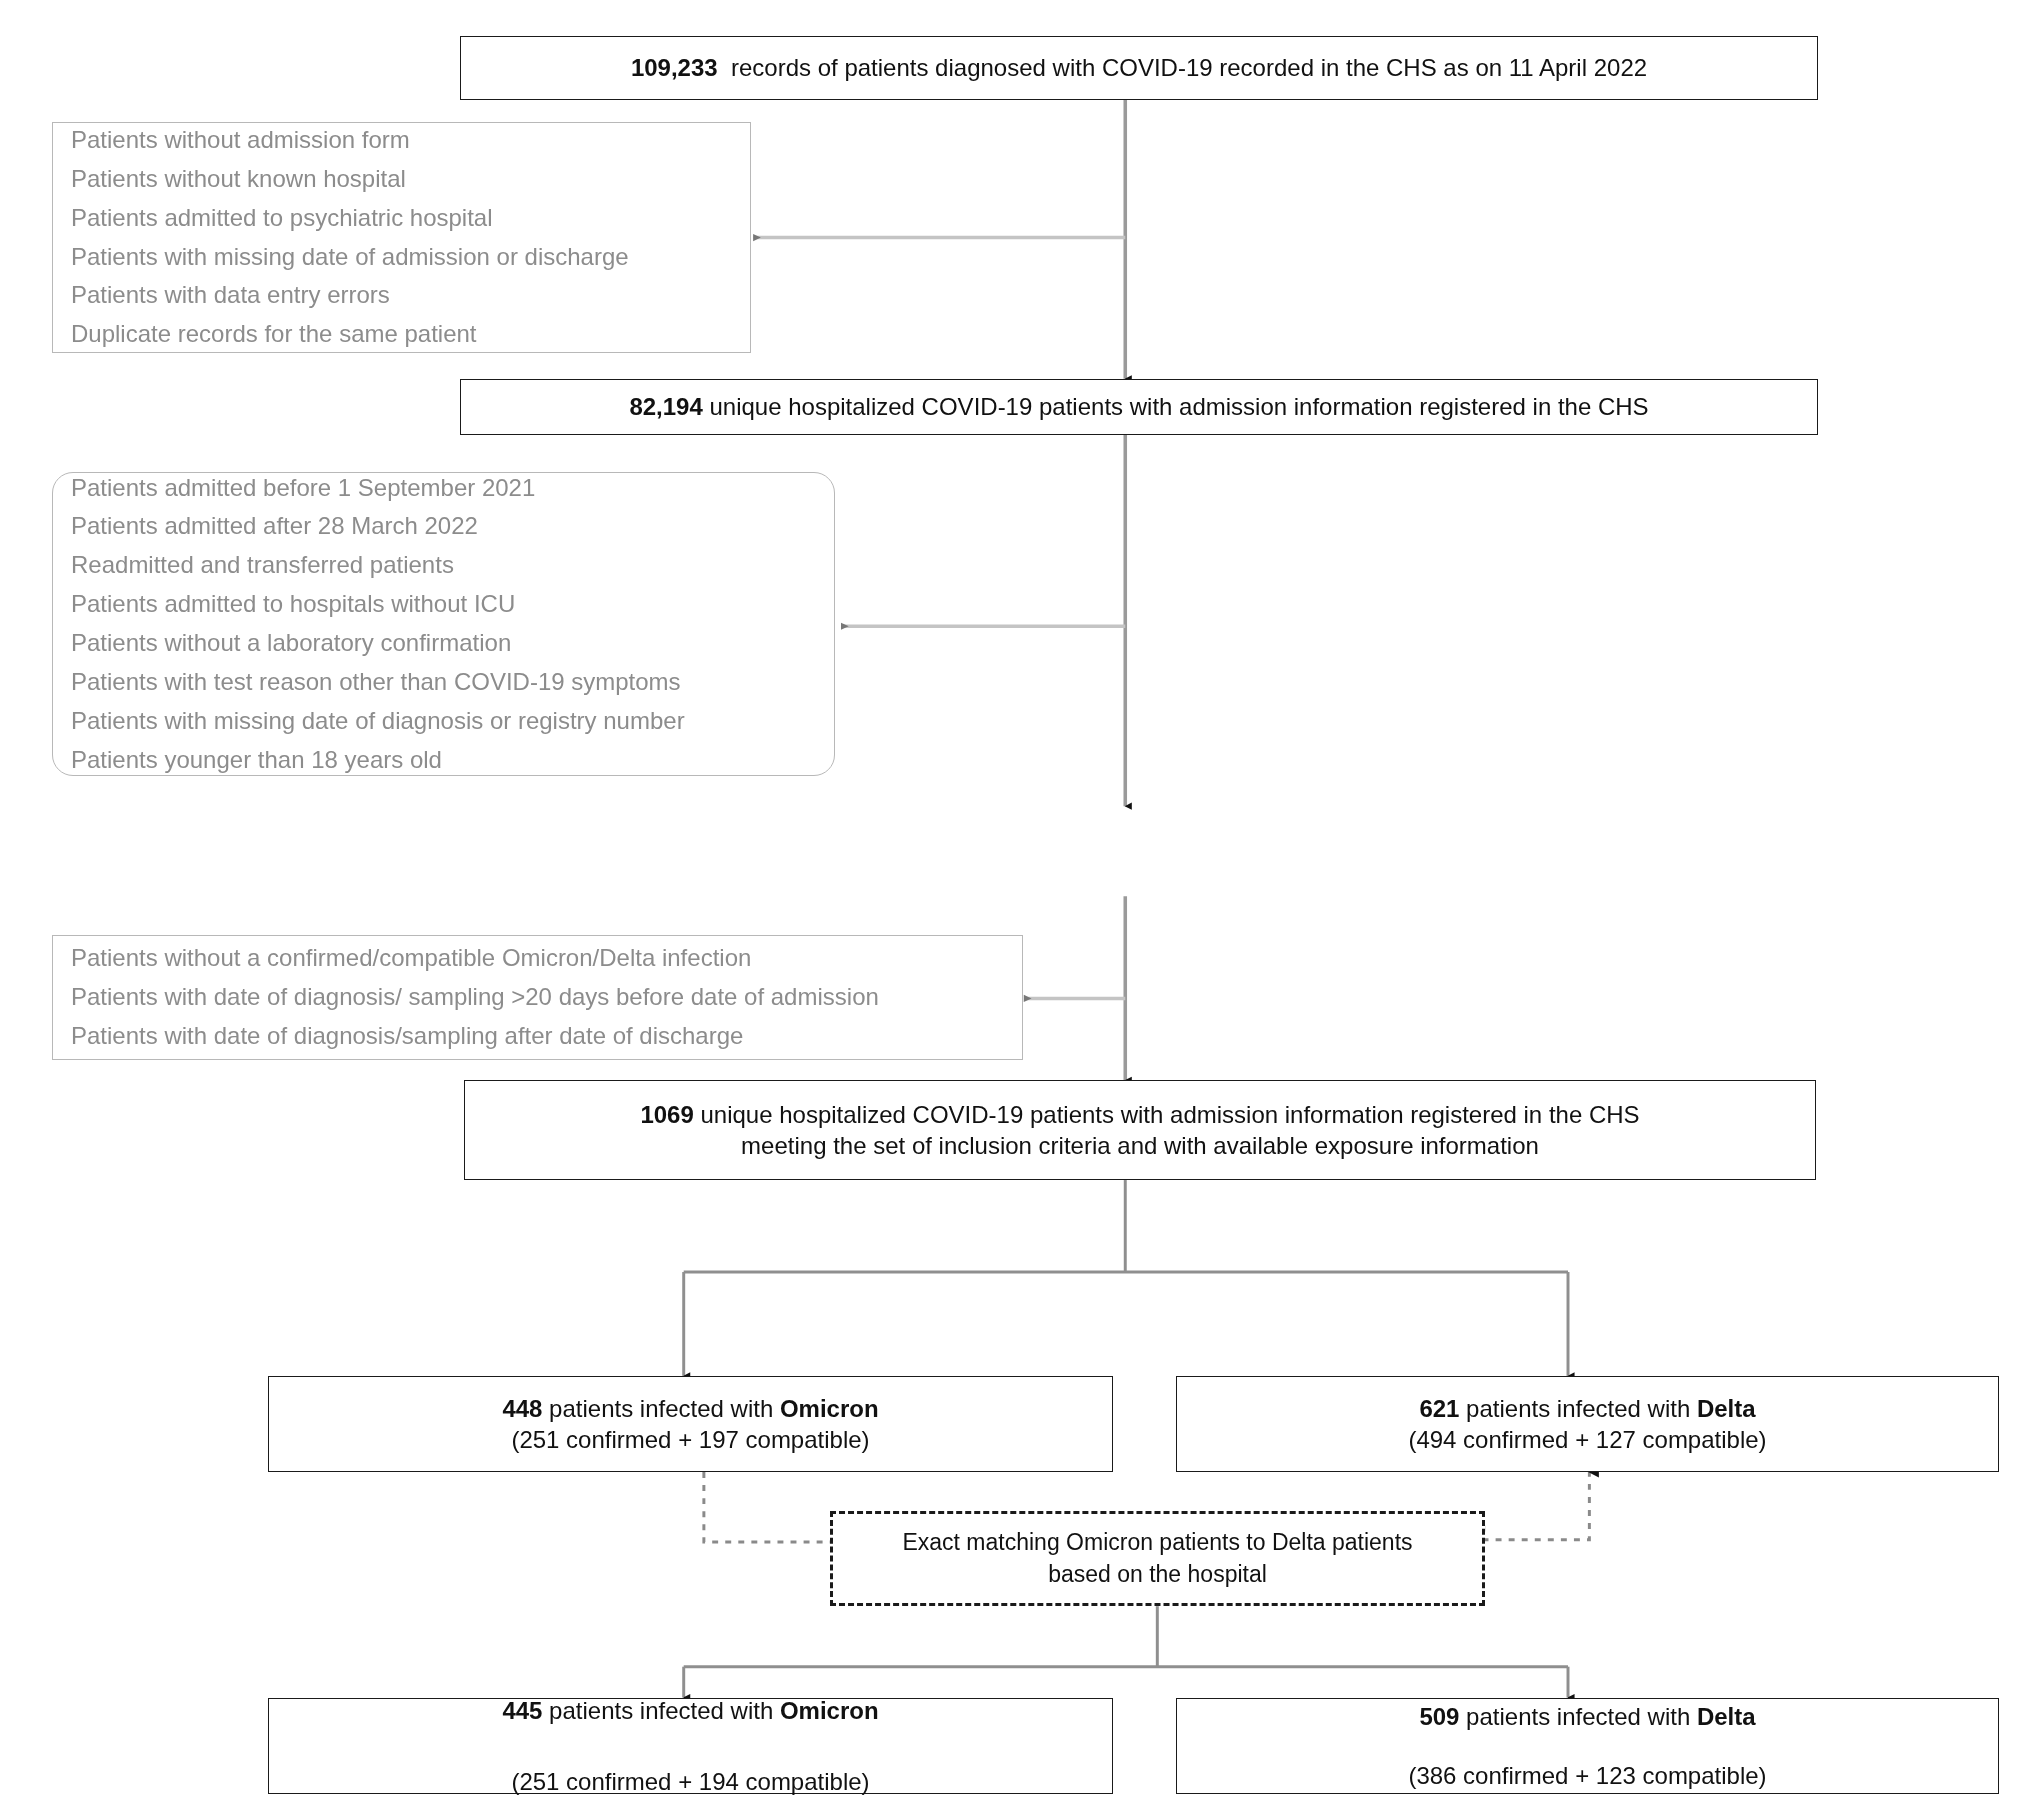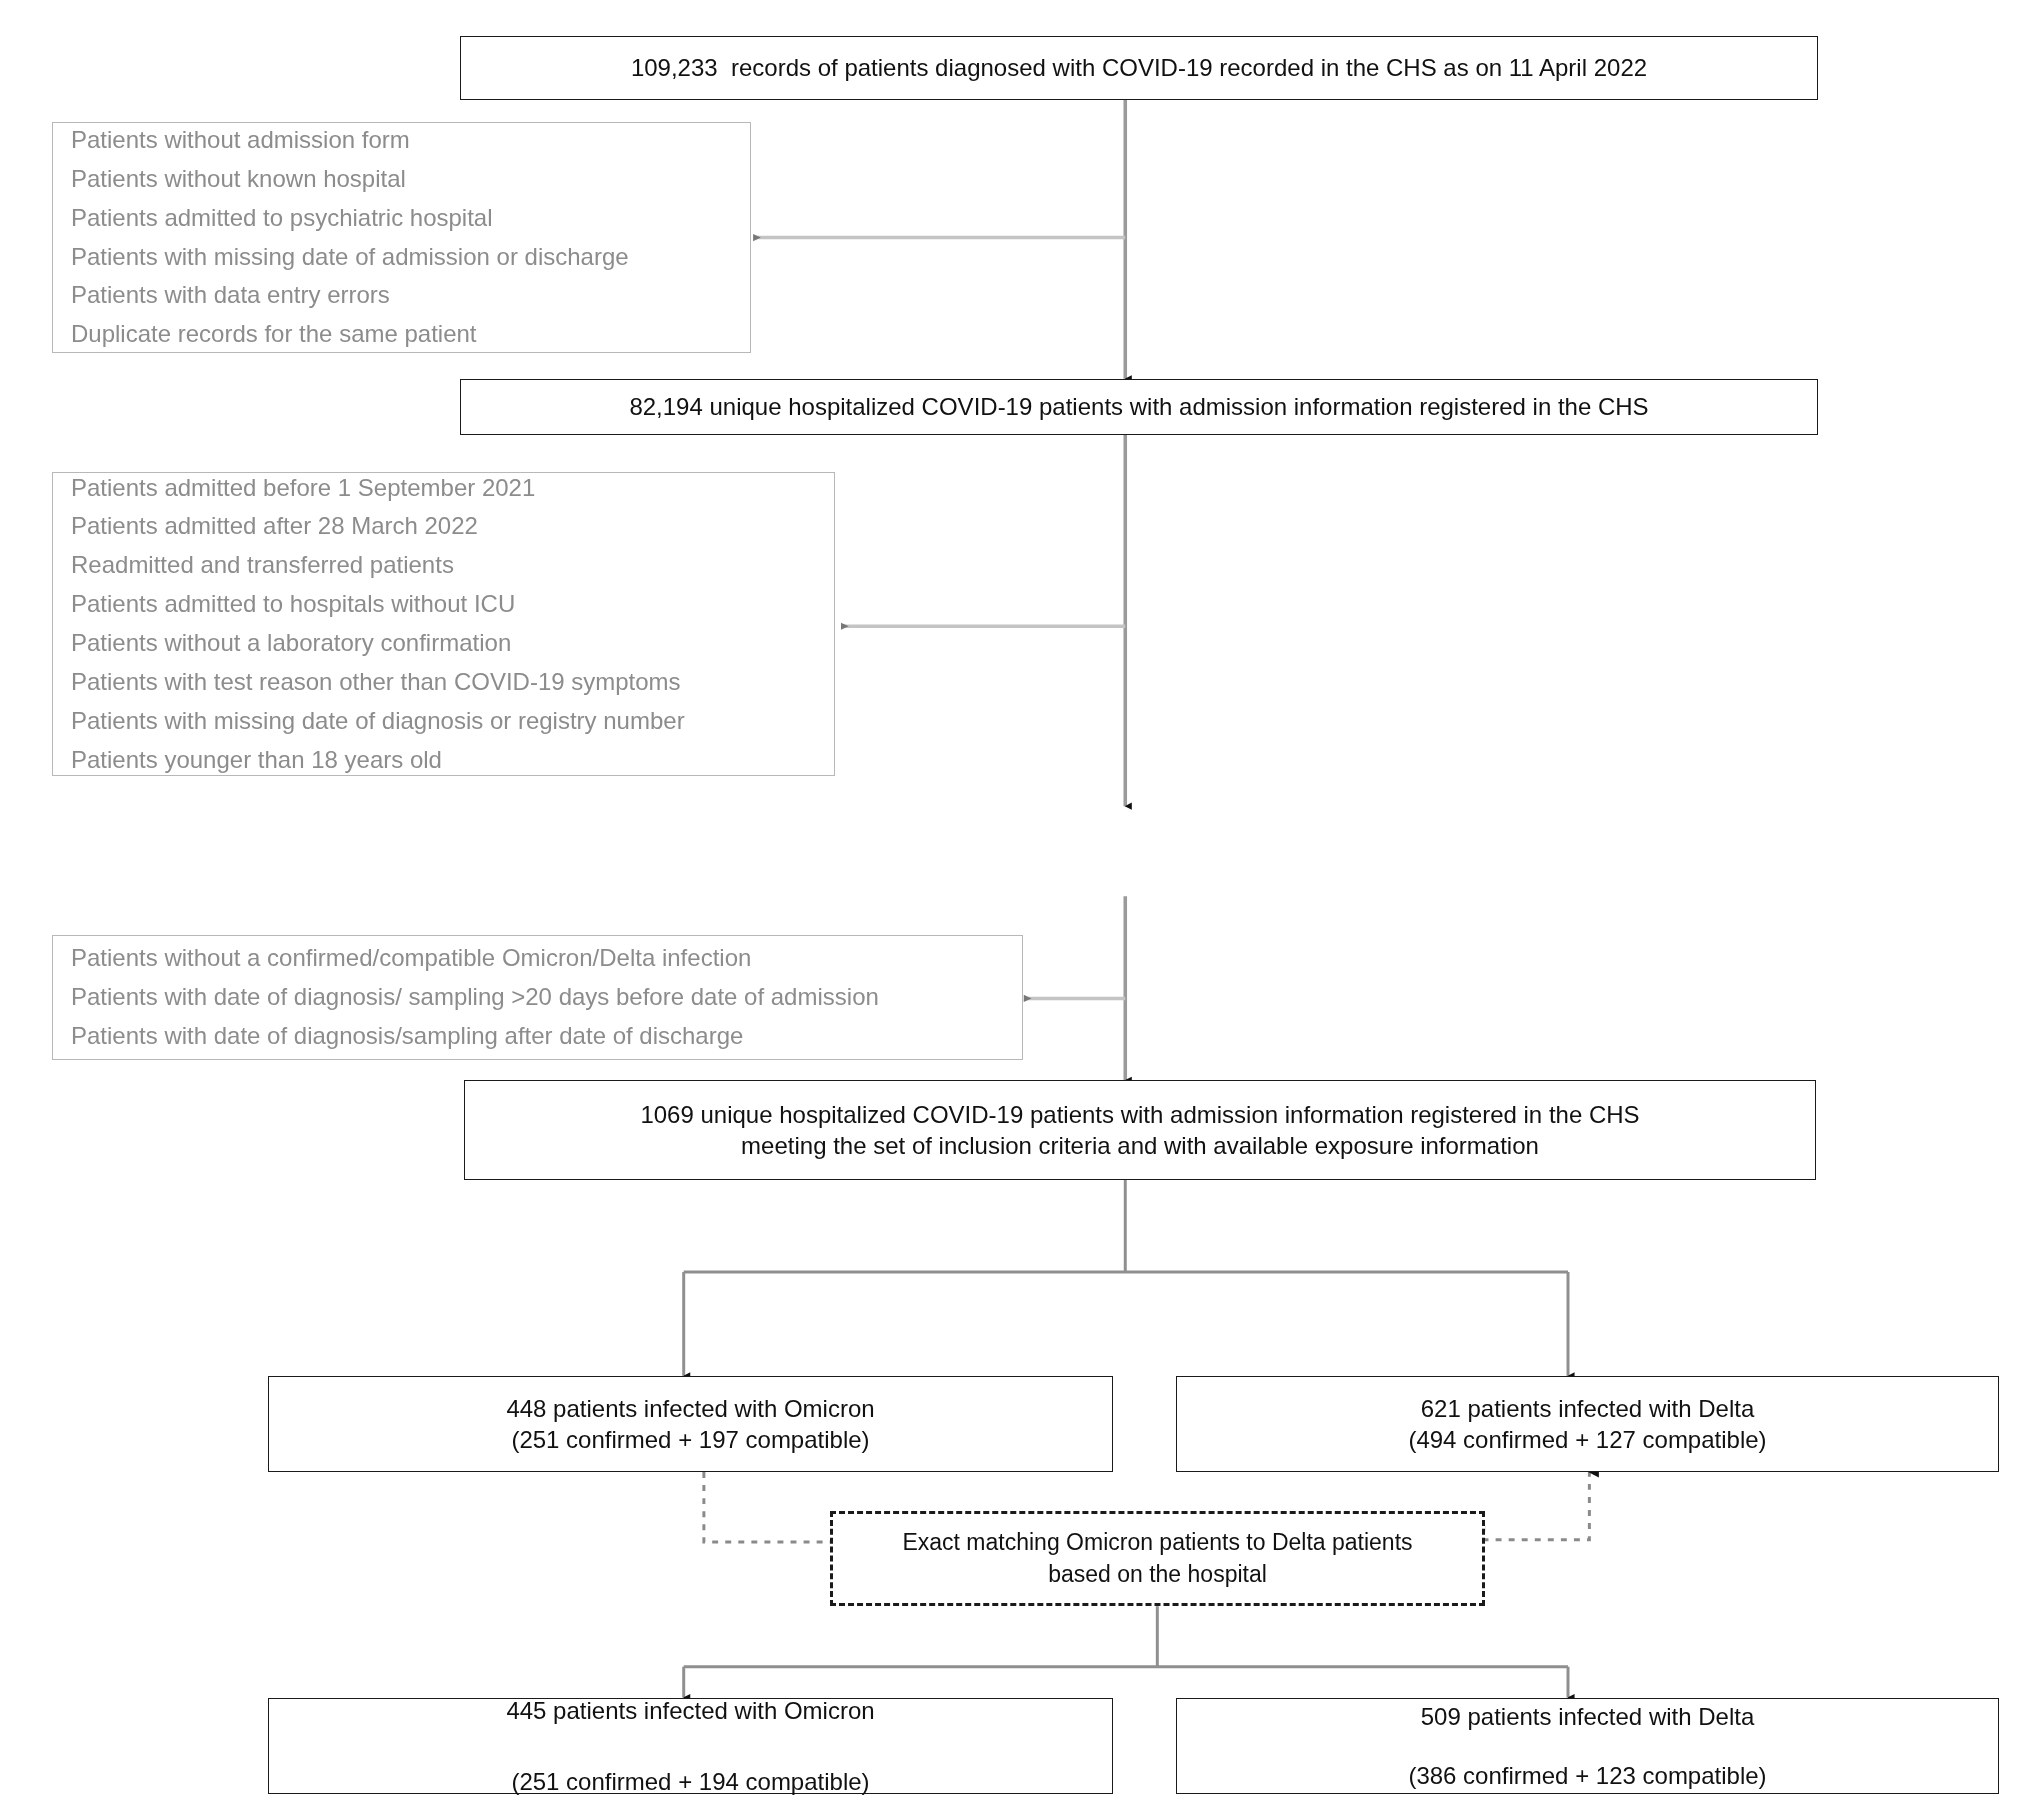--- a/index.html
+++ b/index.html
@@ -58,21 +58,21 @@
     font-size: 24px;
     line-height: 1.62;
     color: #8c8c8c;
     white-space: nowrap;
   }
   .dashed .line {
     font-size: 23px;
     line-height: 1.38;
     color: #111111;
   }
-  b { font-weight: 400; text-align: center; }
+  b { font-weight: 700; text-align: center; }
 </style>
 </head>
 <body>
 
 <div id="chart-root">
 
   <svg class="connectors" viewBox="0 0 3412 3066">
     <defs>
       <marker id="arrowDown" markerWidth="14" markerHeight="14" refX="7" refY="12" orient="auto" markerUnits="userSpaceOnUse">
         <path d="M1,1 L13,1 L7,13 Z" fill="#111111"></path>
@@ -126,21 +126,21 @@
     <div class="line">Patients with data entry errors</div>
     <div class="line">Duplicate records for the same patient</div>
   </div>
 
   <div class="node solid" style="left:460px; top:379px; width:1358px; height:56px;">
     <div class="line">
       <b>82,194</b><span>&nbsp;unique hospitalized COVID-19 patients with admission information registered in the CHS</span>
     </div>
   </div>
 
-  <div class="node excl" style="left:52px; top:472px; width:783px; height:304px;">
+  <div class="node excl" style="left:52px; top:472px; width:783px; height:304px;border-radius:21px;">
     <div class="line">Patients admitted before 1 September 2021</div>
     <div class="line">Patients admitted after 28 March 2022</div>
     <div class="line">Readmitted and transferred patients</div>
     <div class="line">Patients admitted to hospitals without ICU</div>
     <div class="line">Patients without a laboratory confirmation</div>
     <div class="line">Patients with test reason other than COVID-19 symptoms</div>
     <div class="line">Patients with missing date of diagnosis or registry number</div>
     <div class="line">Patients younger than 18 years old</div>
   </div>
 

